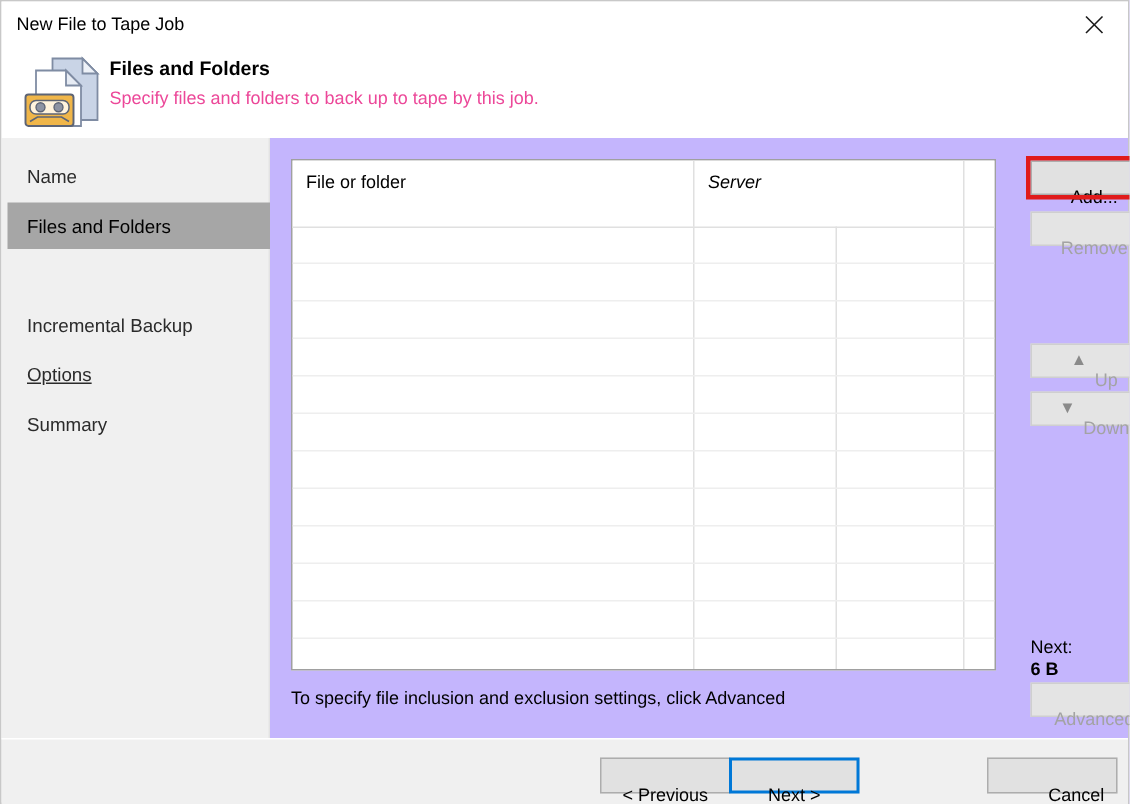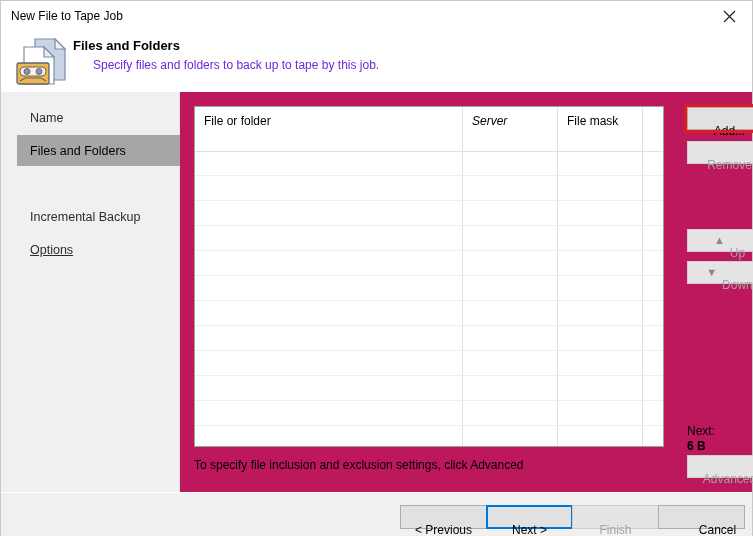--- a/index.html
+++ b/index.html
@@ -77,23 +77,22 @@
     font-size: 13px;
     font-weight: bold;
     color: #000000;
     white-space: nowrap;
   }
   .header-sub {
     position: absolute;
     left: 72px;
     top: 26px;
     font-size: 12px;
-    color: #6d28d9;
-    white-space: nowrap;
-    margin-left: 20px;
+    color: #ec4899;
+    white-space: nowrap;
   }
 
   
   .body-area {
     position: absolute;
     left: 0;
     top: 91px;
     width: 751px;
     height: 400px;
     background: #f0f0f0;
@@ -104,21 +103,21 @@
     position: absolute;
     left: 0;
     top: 0;
     width: 178px;
     height: 400px;
     background: #f0f0f0;
     border-right: 1px solid #e3e3e3;
   }
   .side-item {
     position: absolute;
-    left: 16px;
+    left: 4px;
     width: 178px;
     height: 31px;
     display: flex;
     align-items: center;
     box-sizing: border-box;
     padding-left: 13px;
     font-size: 12.5px;
     color: #2b2b2b;
     cursor: default;
     white-space: nowrap;
@@ -128,21 +127,21 @@
     color: #000000;
   }
 
   
   .content {
     position: absolute;
     left: 179px;
     top: 0;
     width: 572px;
     height: 400px;
-    background: #be185d;
+    background: #c4b5fd;
   }
 
   .listbox {
     position: absolute;
     left: 14px;
     top: 14px;
     width: 470px;
     height: 341px;
     background: #ffffff;
     border: 1px solid #a0a0a0;
@@ -317,36 +316,36 @@
         <span>Name</span>
       </div>
       <div class="side-item selected" style="top:43px;">
         <span>Files and Folders</span>
       </div>
       <div class="side-item" style="top:109px;">
         <span>Incremental Backup</span>
       </div>
       <div class="side-item" style="top:142px;text-decoration:underline;">
         <span>Options</span>
+      </div>
+      <div class="side-item" style="top:175px;">
+        <span>Summary</span>
       </div>
     </div>
 
     <div class="content">
 
       <div class="listbox">
         <div class="lb-header">
           <div class="lb-col" style="left:0px; width:267px;">
             <span>File or folder</span>
           </div>
           <div class="lb-col" style="left:267px; width:95px;font-style:italic;">
             <span>Server</span>
           </div>
-          <div class="lb-col" style="left:362px; width:85px;">
-            <span>File mask</span>
-          </div>
           <div class="lb-col" style="left:447px; width:21px;"></div>
         </div>
 
         <div class="lb-vline" style="left:267px;"></div>
         <div class="lb-vline" style="left:362px;"></div>
         <div class="lb-vline" style="left:447px;"></div>
 
         <div class="lb-rows">
           <div class="lb-row"></div>
           <div class="lb-row"></div>
@@ -390,21 +389,18 @@
     </div>
   </div>
 
   <div class="footer">
     <div class="btn foot-btn" style="left:399px;">
       <span class="lbl">&lt; Previous</span>
     </div>
     <div class="btn foot-btn focused" style="left:485px;">
       <span class="lbl">Next &gt;</span>
     </div>
-    <div class="btn foot-btn disabled" style="left:571px;">
-      <span class="lbl">Finish</span>
-    </div>
     <div class="btn foot-btn" style="left:657px;padding-left:32px;">
       <span class="lbl">Cancel</span>
     </div>
   </div>
 
 </div>
 
 </body></html>

